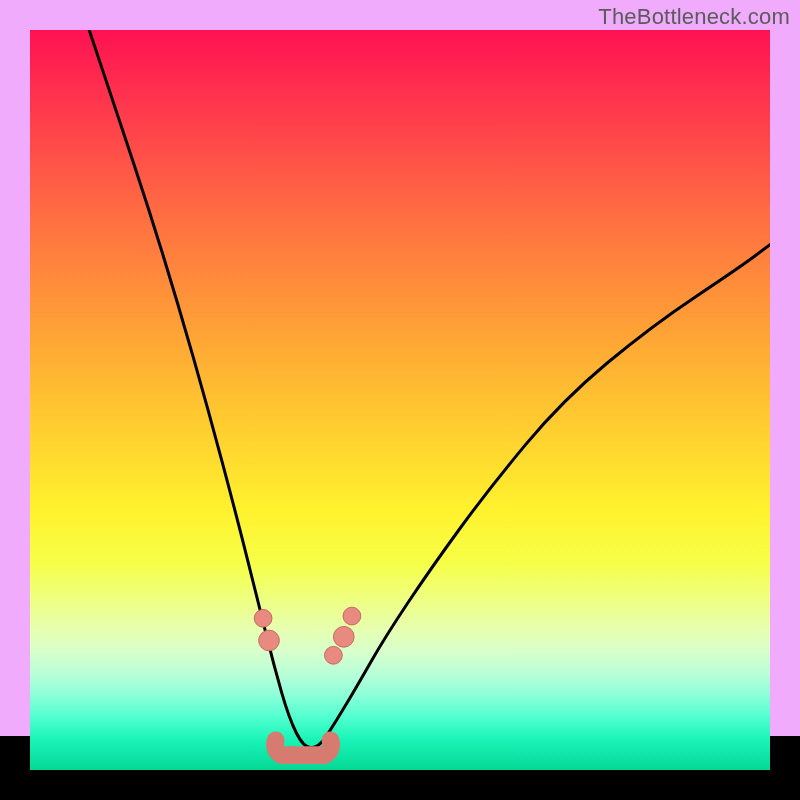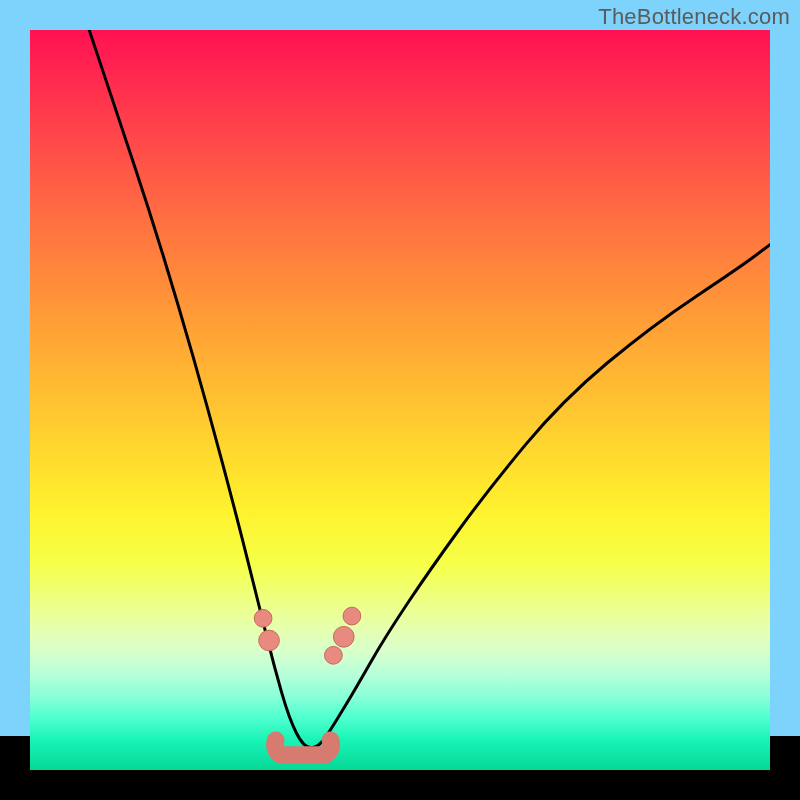--- a/index.html
+++ b/index.html
@@ -10,21 +10,21 @@
     background: #000000;
     overflow: hidden;
     font-family: Arial, Helvetica, sans-serif;
   }
   .frame {
     position: absolute;
     top: 0;
     left: 0;
     width: 800px;
     height: 736px;
-    background: #7dd3fc;
+    background: #f0abfc;
     text-decoration: underline;
   }
   .plot-area {
     position: absolute;
     top: 30px;
     left: 30px;
     width: 740px;
     height: 740px;
     background: linear-gradient(
       to bottom,

